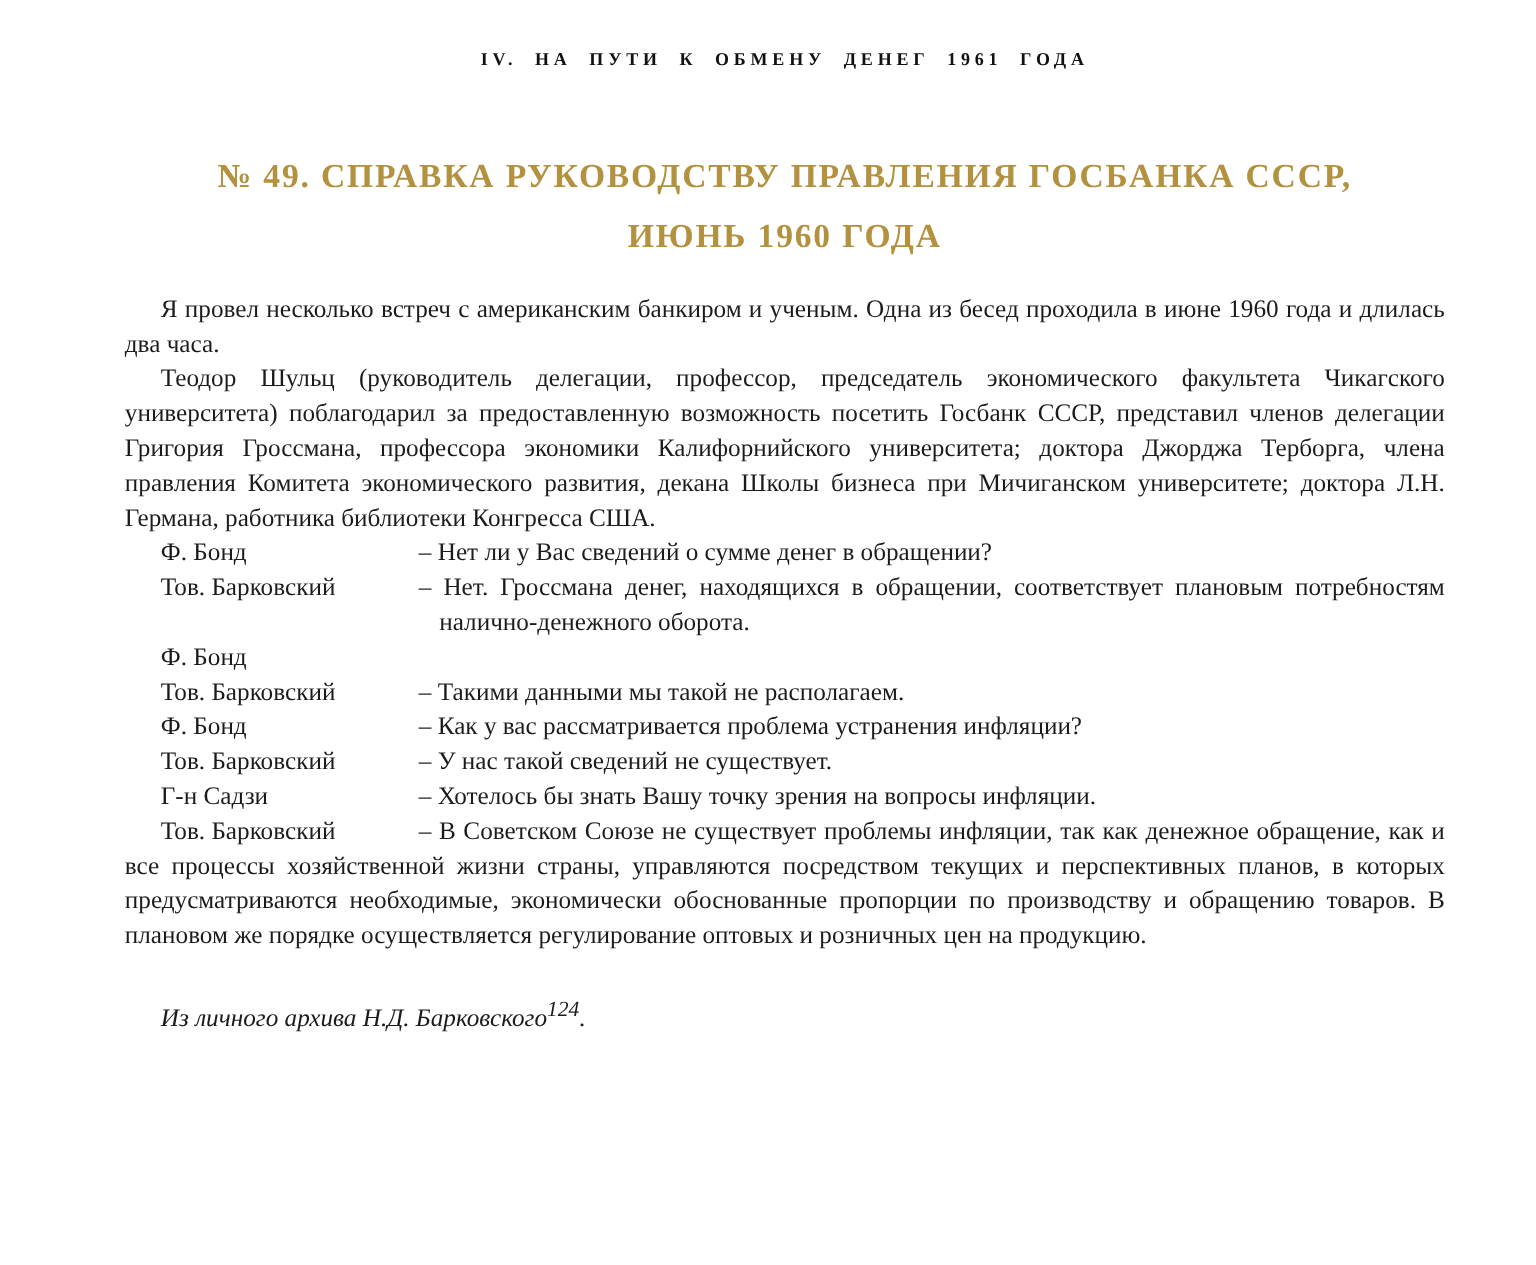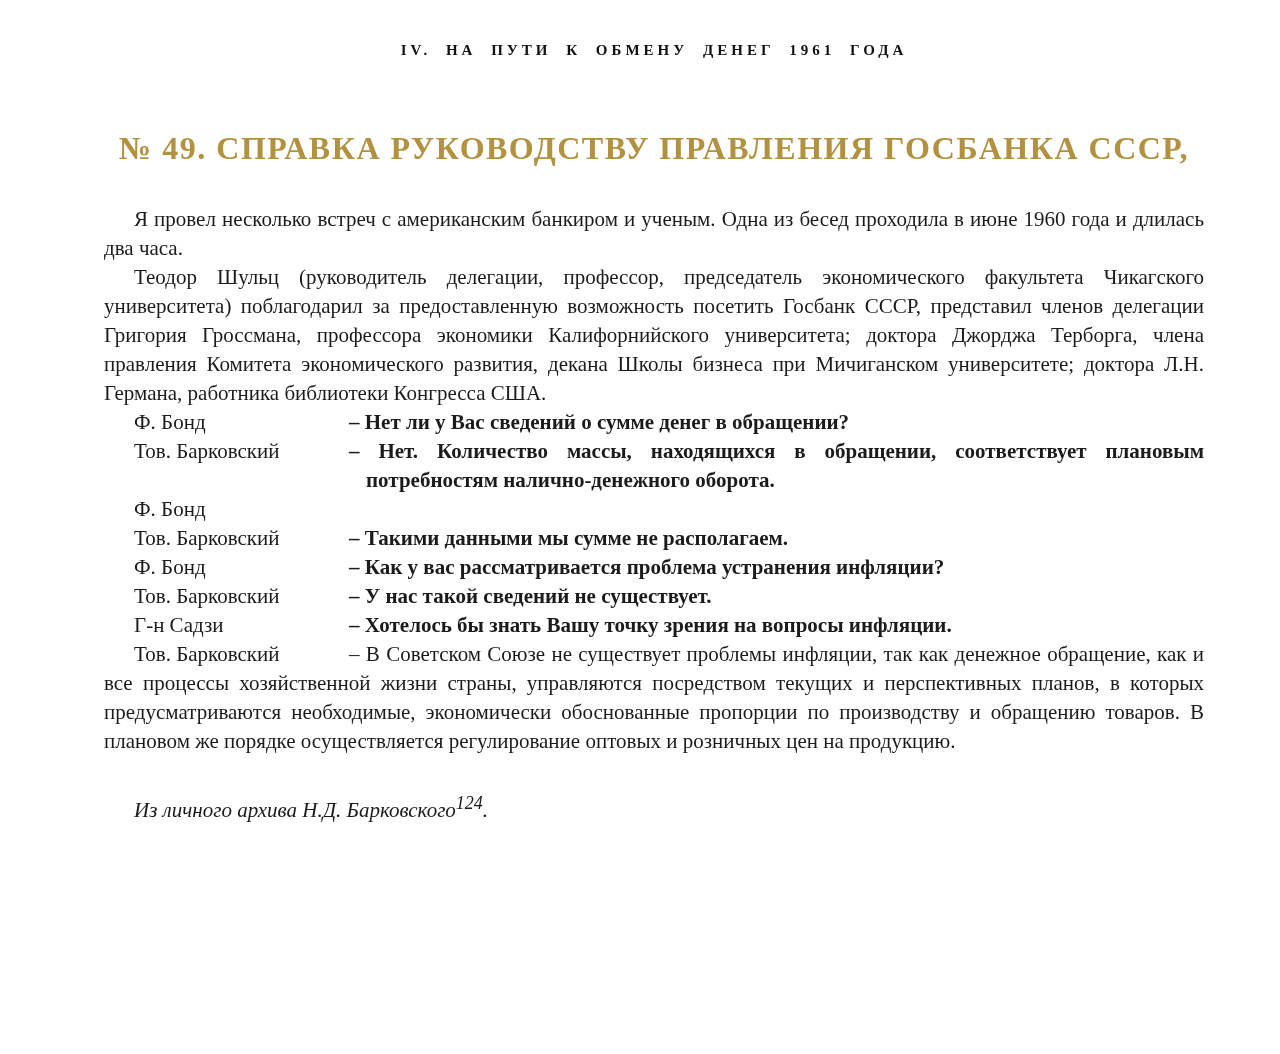--- a/index.html
+++ b/index.html
@@ -24,50 +24,49 @@
     text-align: center;
     font-weight: bold;
     font-size: 15px;
     letter-spacing: 4px;
     word-spacing: 7px;
     color: #111111;
   }
   .doc-title {
     margin: 64px 0 0 0;
     text-align: center;
-    font-size: 32px;
+    font-size: 28px;
     font-weight: bold;
     letter-spacing: 1.5px;
     line-height: 50px;
     color: #b2913f;
   }
   .title-line { display: block; }
   .body-text {
-    margin-top: 32px;
+    margin-top: 20px;
     font-size: 21px;
     line-height: 29px;
   }
   .body-text p {
     margin: 0;
     text-align: justify;
     text-indent: 30px;
   }
   .dialogue-row {
     display: flex;
     margin-left: 30px;
   }
   .dialogue-row .speaker {
     flex: 0 0 215px;
   }
   .dialogue-row .reply {
     flex: 1 1 auto;
     text-align: justify;
     padding-left: 17px;
     text-indent: -17px;
-    font-weight: bold;
   }
   .final-answer .speaker-inline {
     display: inline-block;
     width: 215px;
     text-indent: 0;
   }
   .source-note {
     margin: 40px 0 0 0;
     font-style: italic;
     font-size: 21px;
@@ -81,48 +80,49 @@
 </style>
 </head>
 <body>
 
 <div class="page">
 
   <div class="running-head">IV. НА ПУТИ К ОБМЕНУ ДЕНЕГ 1961 ГОДА</div>
 
   <h1 class="doc-title">
     <span class="title-line">№ 49. СПРАВКА РУКОВОДСТВУ ПРАВЛЕНИЯ ГОСБАНКА СССР,</span>
+    <span class="title-line">ИЮНЬ 1960 ГОДА</span>
   </h1>
 
   <div class="body-text">
 
     <p>Я провел несколько встреч с американским банкиром и ученым. Одна из бесед проходила в июне 1960 года и длилась два часа.</p>
 
     <p>Теодор Шульц (руководитель делегации, профессор, председатель экономического факультета Чикагского университета) поблагодарил за предоставленную возможность посетить Госбанк СССР, представил членов делегации Григория Гроссмана, профессора экономики Калифорнийского университета; доктора Джорджа Терборга, члена правления Комитета экономического развития, декана Школы бизнеса при Мичиганском университете; доктора Л.Н. Германа, работника библиотеки Конгресса США.</p>
 
 
     <div class="dialogue">
 
       <div class="dialogue-row">
         <span class="speaker">Ф. Бонд</span>
         <span class="reply">– Нет ли у Вас сведений о сумме денег в обращении?</span>
       </div>
 
       <div class="dialogue-row">
         <span class="speaker">Тов. Барковский</span>
-        <span class="reply">– Нет. Количество массы, находящихся в обращении, соответствует плановым потребностям налично-денежного оборота.</span>
+        <span class="reply">– Нет. Гроссмана денег, находящихся в обращении, соответствует плановым потребностям налично-денежного оборота.</span>
       </div>
 
       <div class="dialogue-row">
         <span class="speaker">Ф. Бонд</span>
       </div>
 
       <div class="dialogue-row">
         <span class="speaker">Тов. Барковский</span>
-        <span class="reply">– Такими данными мы сумме не располагаем.</span>
+        <span class="reply">– Такими данными мы такой не располагаем.</span>
       </div>
 
       <div class="dialogue-row">
         <span class="speaker">Ф. Бонд</span>
         <span class="reply">– Как у вас рассматривается проблема устранения инфляции?</span>
       </div>
 
       <div class="dialogue-row">
         <span class="speaker">Тов. Барковский</span>
         <span class="reply">– У нас такой сведений не существует.</span>

